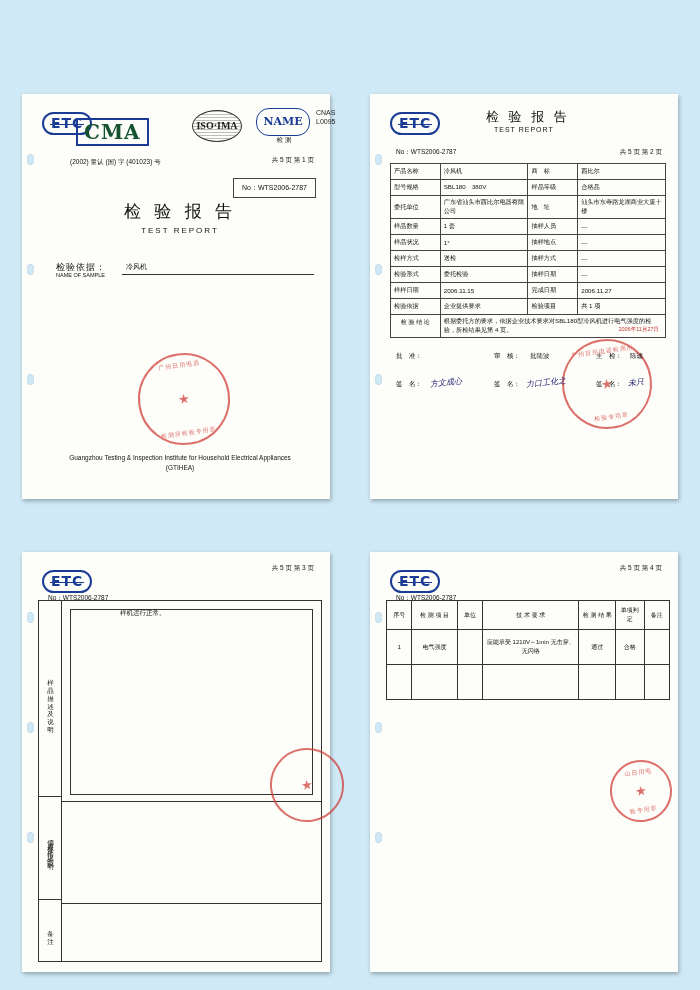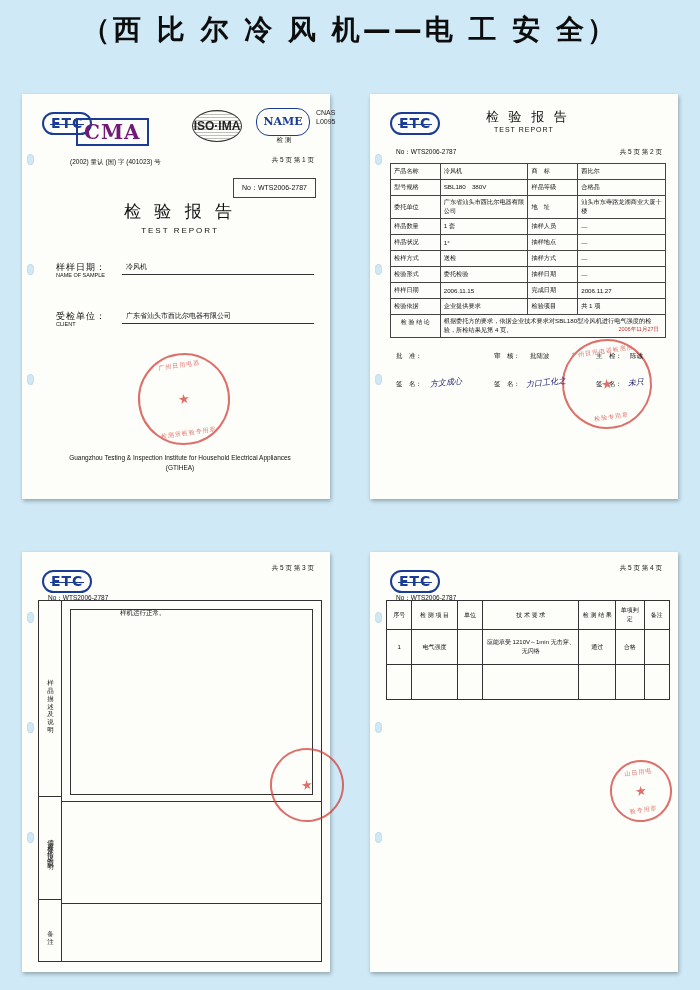--- a/index.html
+++ b/index.html
@@ -93,42 +93,43 @@
     left: 6px; right: 6px;
     top: 50%;
     height: 1px;
     background: #1b3c94;
   }
   .cma-logo {
     position: absolute;
     left: 34px;
     top: 14px;
     border: 2px solid #1b3c94;
-    color: #701a75;
+    color: #14532d;
     font-weight: bold;
     font-size: 20px;
     font-family: "DejaVu Serif", serif;
     padding: 0 6px;
     letter-spacing: 1px;
   }
   .iso-logo {
     position: absolute;
     left: 150px;
     top: 6px;
     width: 48px;
     height: 30px;
     border: 1px solid #333;
     border-radius: 50%;
     color: #222;
-    font-size: 12px;
+    font-size: 10px;
     font-weight: bold;
     text-align: center;
     line-height: 30px;
     background:
       repeating-linear-gradient(to bottom, rgba(0,0,0,0.25) 0 1px, transparent 1px 3px);
+    font-family: Liberation Serif, serif;
   }
   .cnas-logo {
     position: absolute;
     left: 214px;
     top: 4px;
     width: 52px;
     height: 26px;
     border: 1px solid #1b3c94;
     border-radius: 13px;
     color: #1b3c94;
@@ -439,21 +440,20 @@
   }
   table.s4 th { height: 22px; font-size: 6px; }
   table.s4 td { height: 28px; }
   .s4-req { text-align: left; padding-left: 6px; }
   .s4-blank td { height: 250px; border-left: 1px solid #333; border-right: 1px solid #333; border-bottom: 1px solid #333; }
 </style>
 </head>
 <body>
 
 <div class="page-title">
-  <div class="title-line2">（西 比 尔 冷 风 机——电 工 安 全）</div>
 </div>
 
 <div class="sheet-grid">
 
   <div class="sheet" id="sheet1">
     <div class="punch p1"></div>
     <div class="punch p2"></div>
     <div class="punch p3"></div>
     <div class="inner">
       <div class="logo-row">
@@ -466,29 +466,23 @@
         <span class="cma-no">(2002) 量认 (国) 字 (401023) 号</span>
         <span class="page-no-box">No：WTS2006-2787</span>
       </div>
       <div style="position:absolute; right:4px; top:52px; font-size:6.5px; color:#111;">共 5 页 第 1 页</div>
 
       <div class="doc-title">检 验 报 告</div>
       <div class="doc-subtitle">TEST REPORT</div>
 
       <div style="margin-top:26px;">
         <div class="field">
-          <span class="lbl-cn">样样日期：</span>
+          <span class="lbl-cn">检验依据：</span>
           <span class="lbl-en">NAME OF SAMPLE</span>
           <span class="val">冷风机</span>
-          <span class="rule"></span>
-        </div>
-        <div class="field">
-          <span class="lbl-cn">受检单位：</span>
-          <span class="lbl-en">CLIENT</span>
-          <span class="val">广东省汕头市西比尔电器有限公司</span>
           <span class="rule"></span>
         </div>
       </div>
 
       <div class="seal" id="seal1">
         <span class="arc-top">广州日用电器</span>
         <span class="star">★</span>
         <span class="arc-bot">检测所检验专用章</span>
       </div>
 

